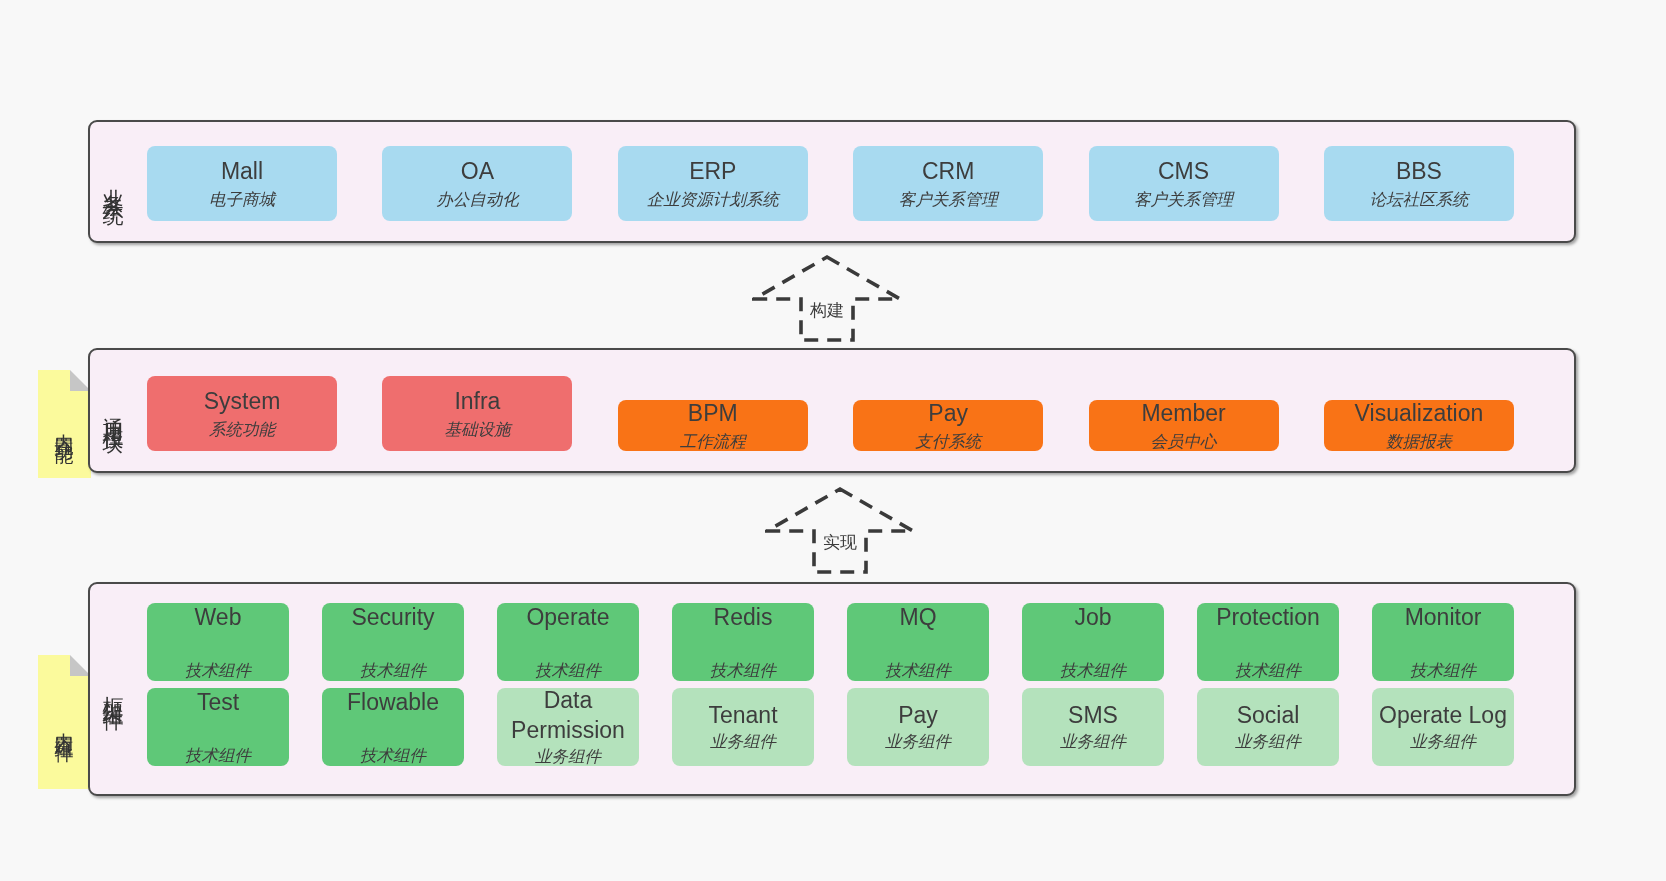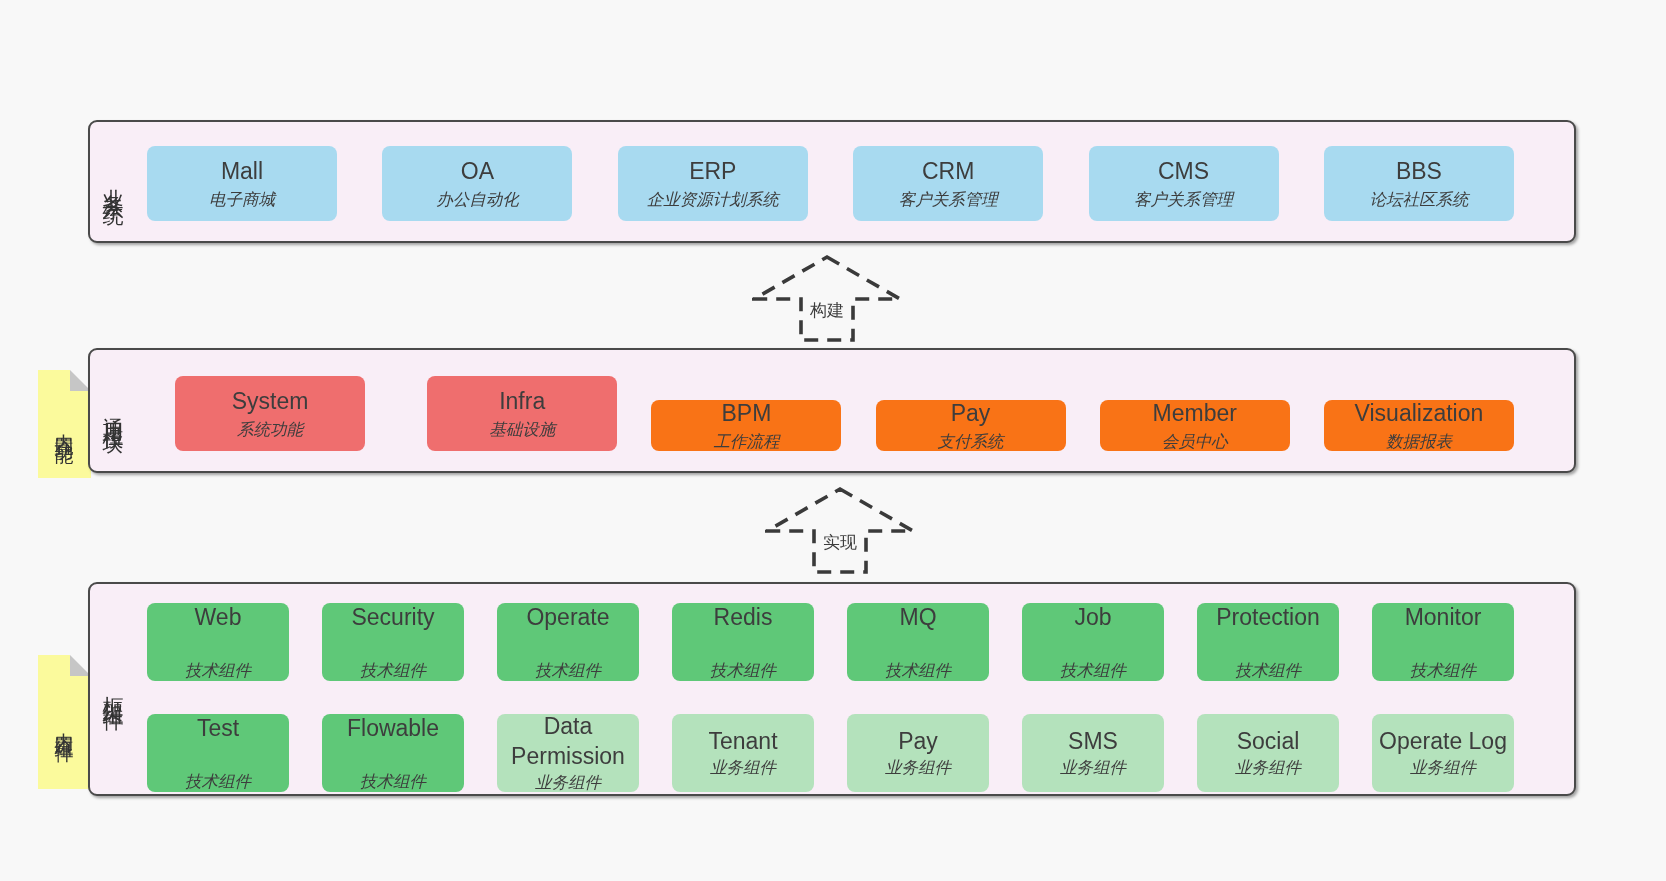--- a/index.html
+++ b/index.html
@@ -26,33 +26,33 @@
     white-space:nowrap;
   }
 
   .box-row{
     position:absolute;left:57px;right:60px;
     display:flex;justify-content:space-between;
   }
   #panel-business .box-row{top:24px;height:75px;}
   #panel-modules .box-row{top:26px;height:75px;}
   #panel-components .row-1{top:19px;height:78px;}
-  #panel-components .row-2{top:130px;height:78px;}
+  #panel-components .row-2{top:104px;height:78px;}
 
   .box{
     width:190px;border-radius:8px;
     display:flex;flex-direction:column;align-items:center;justify-content:center;
     text-align:center;line-height:1.42;
   }
   .small-boxes .box{width:142px;line-height:1.3;}
   .box .en{font-size:23px;}
   .box .zh{font-size:16.5px;font-style:italic;}
 
   .blue{background:#a8daf0;}
-  .red{background:#ef6e6e;margin-left:28px;}
+  .red{background:#ef6e6e;}
   .pink{background:#f97316;margin-top:24px;}
   .green{background:#5fc878;justify-content:space-between;}
   .green-light{background:#b4e2bc;}
 
   .note{
     position:absolute;left:38px;width:53px;background:#fbfa9c;z-index:0;
   }
   #note-modules{top:370px;height:108px;}
   #note-components{top:655px;height:134px;}
   .note::before{

